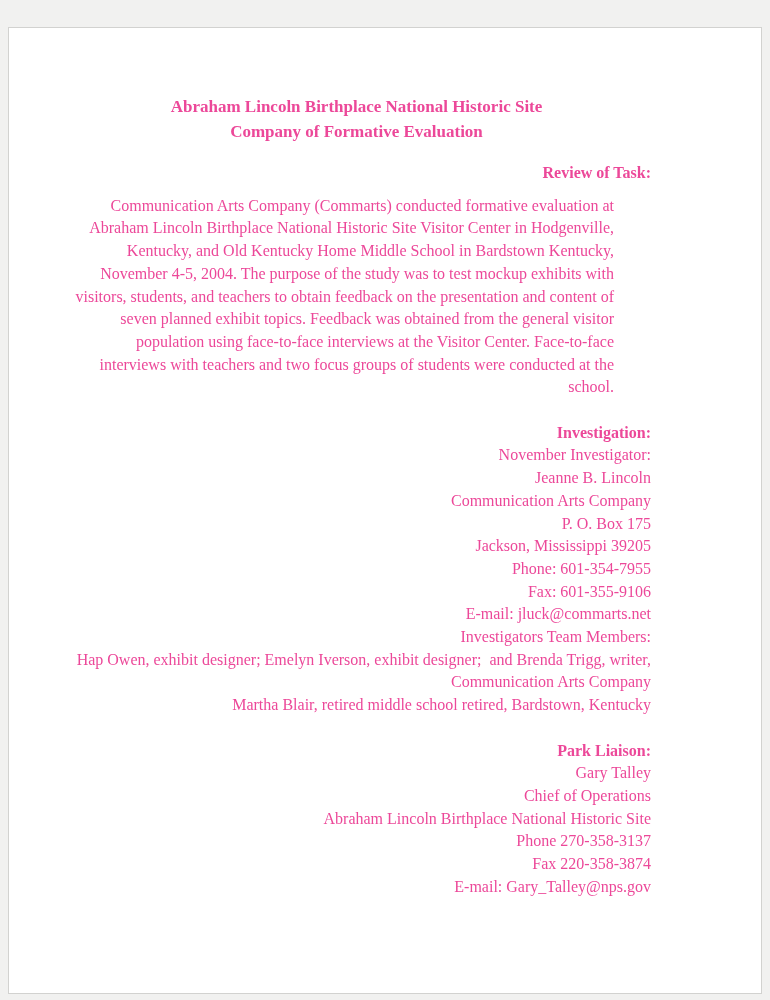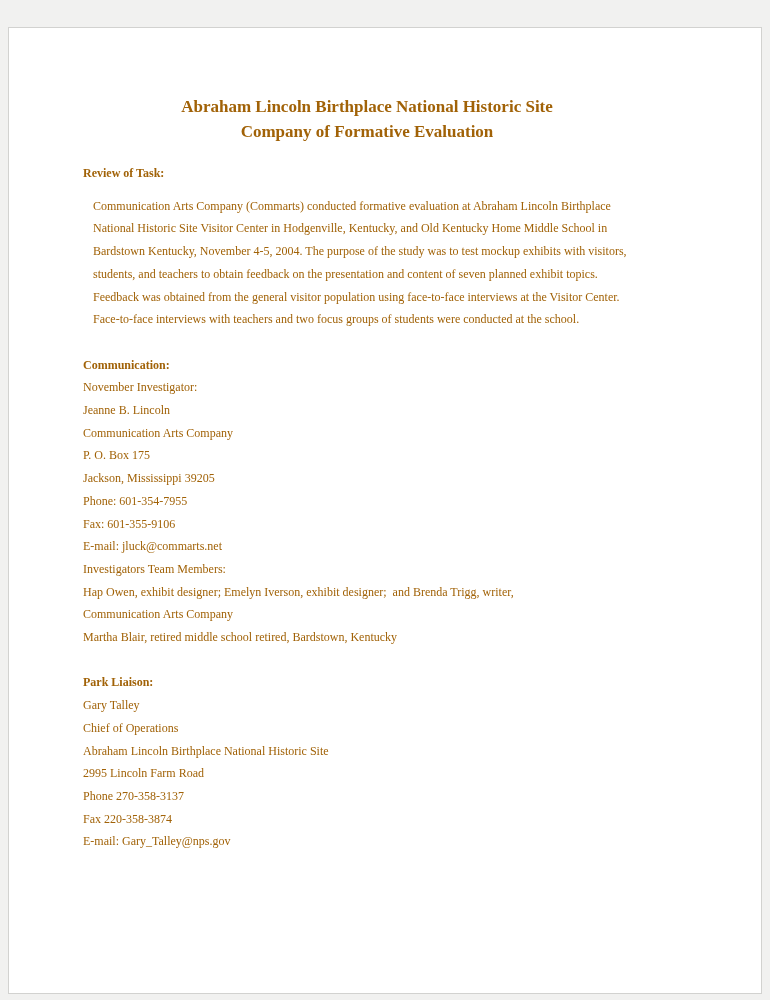--- a/index.html
+++ b/index.html
@@ -17,34 +17,35 @@
     background: #f1f1f0;
     box-sizing: border-box;
     padding: 27px 8px 6px 8px;
   }
   .page {
     background: #ffffff;
     border: 1px solid #d2d2d0;
     width: 100%;
     height: 100%;
     box-sizing: border-box;
-    padding: 66px 110px 0 74px;
-    color: #a16207;
+    padding: 66px 110px 0 53px;
+    color: #ec4899;
   }
   .doc-title {
     text-align: center;
     font-weight: bold;
     font-size: 17px;
     line-height: 25px;
     margin: 0 0 18px 0;
   }
   .section {
-    font-size: 12px;
+    font-size: 16px;
     line-height: 22.7px;
     margin: 0 0 22.7px 0;
+    text-align: right;
   }
   .heading {
     font-weight: bold;
   }
   .para {
     margin: 10px;
     max-width: 542px;
   }
   .line {
     white-space: pre-wrap;
@@ -60,40 +61,39 @@
       <div class="line">Abraham Lincoln Birthplace National Historic Site</div>
       <div class="line">Company of Formative Evaluation</div>
     </div>
 
     <div class="section">
       <div class="heading">Review of Task:</div>
       <p class="para">Communication Arts Company (Commarts) conducted formative evaluation at Abraham Lincoln Birthplace National Historic Site Visitor Center in Hodgenville, Kentucky, and Old Kentucky Home Middle School in Bardstown Kentucky, November 4-5, 2004. The purpose of the study was to test mockup exhibits with visitors, students, and teachers to obtain feedback on the presentation and content of seven planned exhibit topics. Feedback was obtained from the general visitor population using face-to-face interviews at the Visitor Center. Face-to-face interviews with teachers and two focus groups of students were conducted at the school.</p>
     </div>
 
     <div class="section">
-      <div class="heading">Communication:</div>
+      <div class="heading">Investigation:</div>
       <div class="line">November Investigator:</div>
       <div class="line">Jeanne B. Lincoln</div>
       <div class="line">Communication Arts Company</div>
       <div class="line">P. O. Box 175</div>
       <div class="line">Jackson, Mississippi 39205</div>
       <div class="line">Phone: 601-354-7955</div>
       <div class="line">Fax: 601-355-9106</div>
       <div class="line">E-mail: jluck@commarts.net</div>
       <div class="line">Investigators Team Members:</div>
       <div class="line">Hap Owen, exhibit designer; Emelyn Iverson, exhibit designer;  and Brenda Trigg, writer,</div>
       <div class="line">Communication Arts Company</div>
       <div class="line">Martha Blair, retired middle school retired, Bardstown, Kentucky</div>
     </div>
 
     <div class="section">
       <div class="heading">Park Liaison:</div>
       <div class="line">Gary Talley</div>
       <div class="line">Chief of Operations</div>
       <div class="line">Abraham Lincoln Birthplace National Historic Site</div>
-      <div class="line">2995 Lincoln Farm Road</div>
       <div class="line">Phone 270-358-3137</div>
       <div class="line">Fax 220-358-3874</div>
       <div class="line">E-mail: Gary_Talley@nps.gov</div>
     </div>
 
   </div>
 </div>
 
 </body></html>

